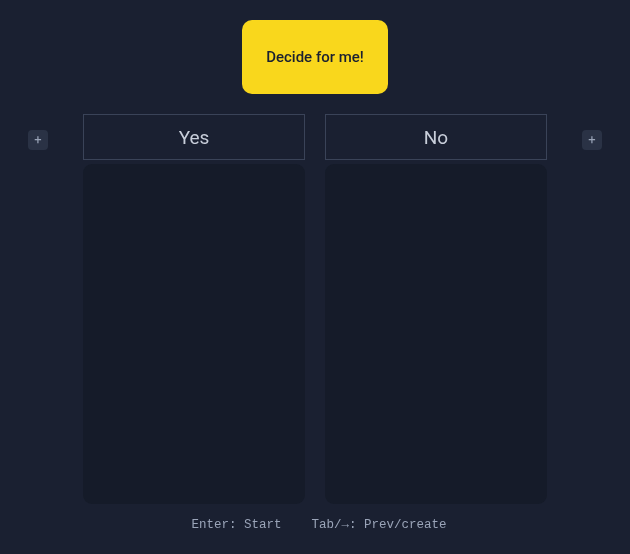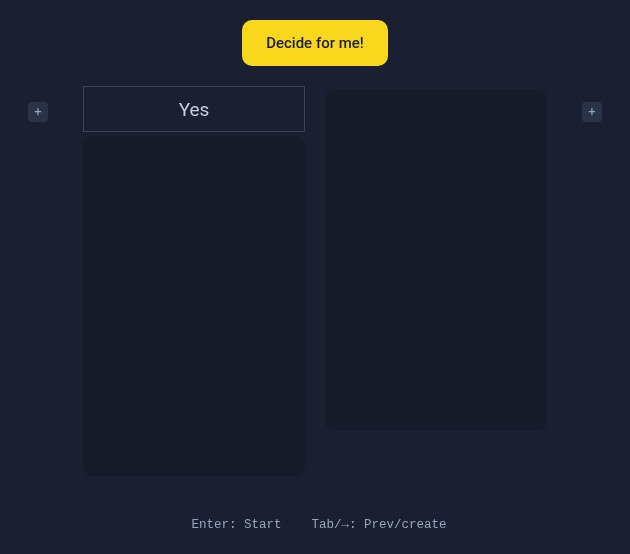--- a/index.html
+++ b/index.html
@@ -19,21 +19,21 @@
       display: flex;
       justify-content: center;
       padding-top: 20px;
       padding-bottom: 20px;
     }
     .decide-button {
       background: #f9d71c;
       color: #1a2031;
       border: none;
       border-radius: 10px;
-      padding: 14px 24px;
+      padding: 28px 24px;
       font-size: 15px;
       font-weight: 500;
       cursor: pointer;
       font-family: inherit;
     }
     .columns-container {
       display: flex;
       justify-content: center;
       gap: 20px;
       padding: 0 16px;
@@ -111,20 +111,21 @@
 
 <div class="columns-container">
   <button class="add-button add-button-left">+</button>
 
   <div class="column">
     <div class="column-header">Yes</div>
     <div class="column-body"></div>
   </div>
 
   <div class="column">
+    <div class="column-header">No</div>
     <div class="column-body"></div>
   </div>
 
   <button class="add-button add-button-right">+</button>
 </div>
 
 <div class="footer-hints">
   <span class="hint">Enter: Start</span>
   <span class="hint">Tab/→: Prev/create</span>
 </div>

